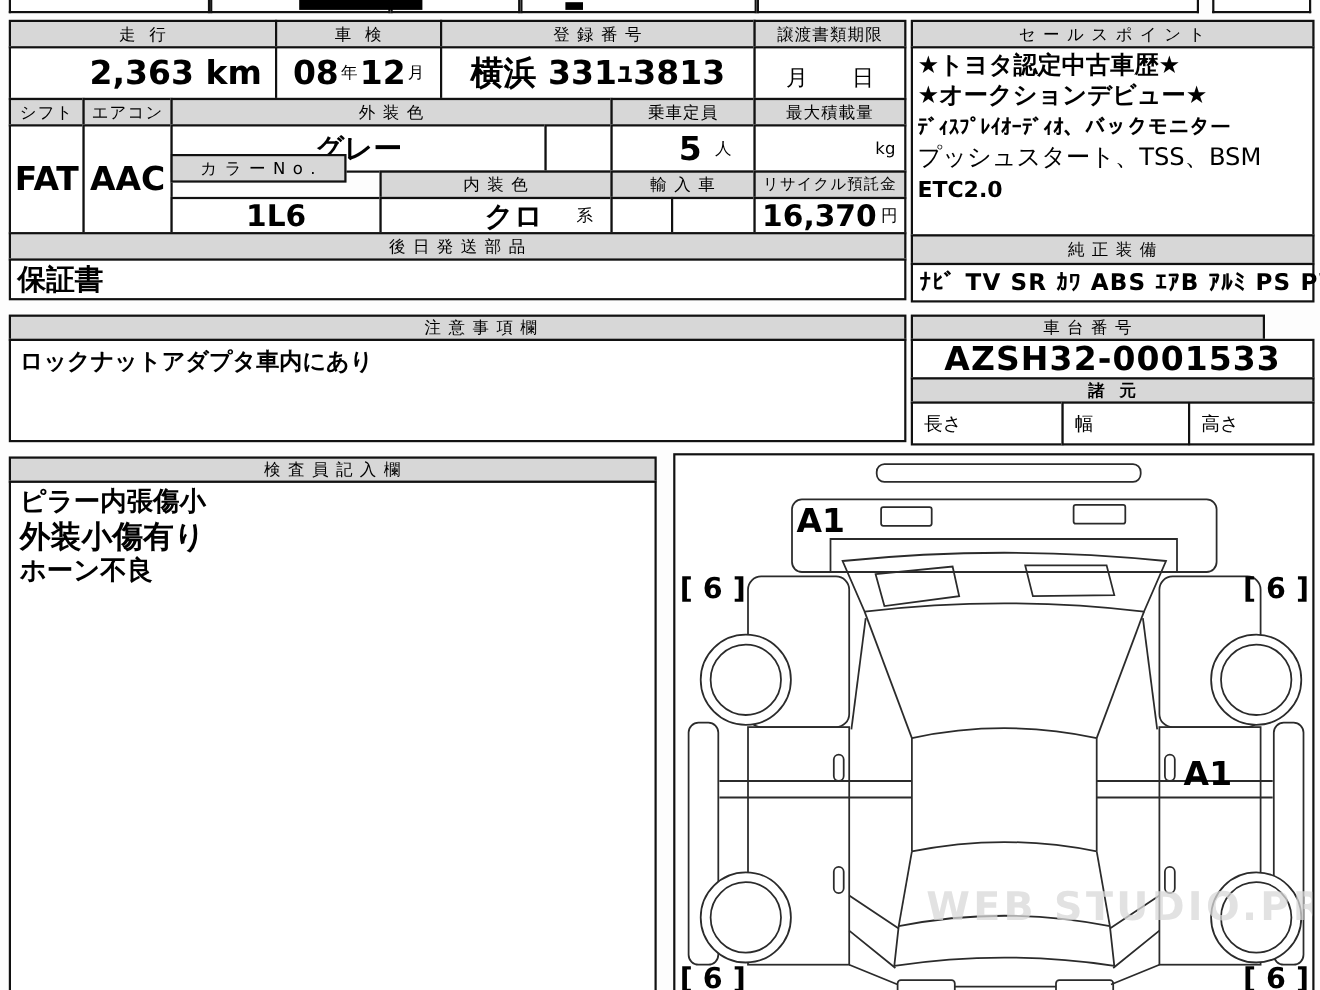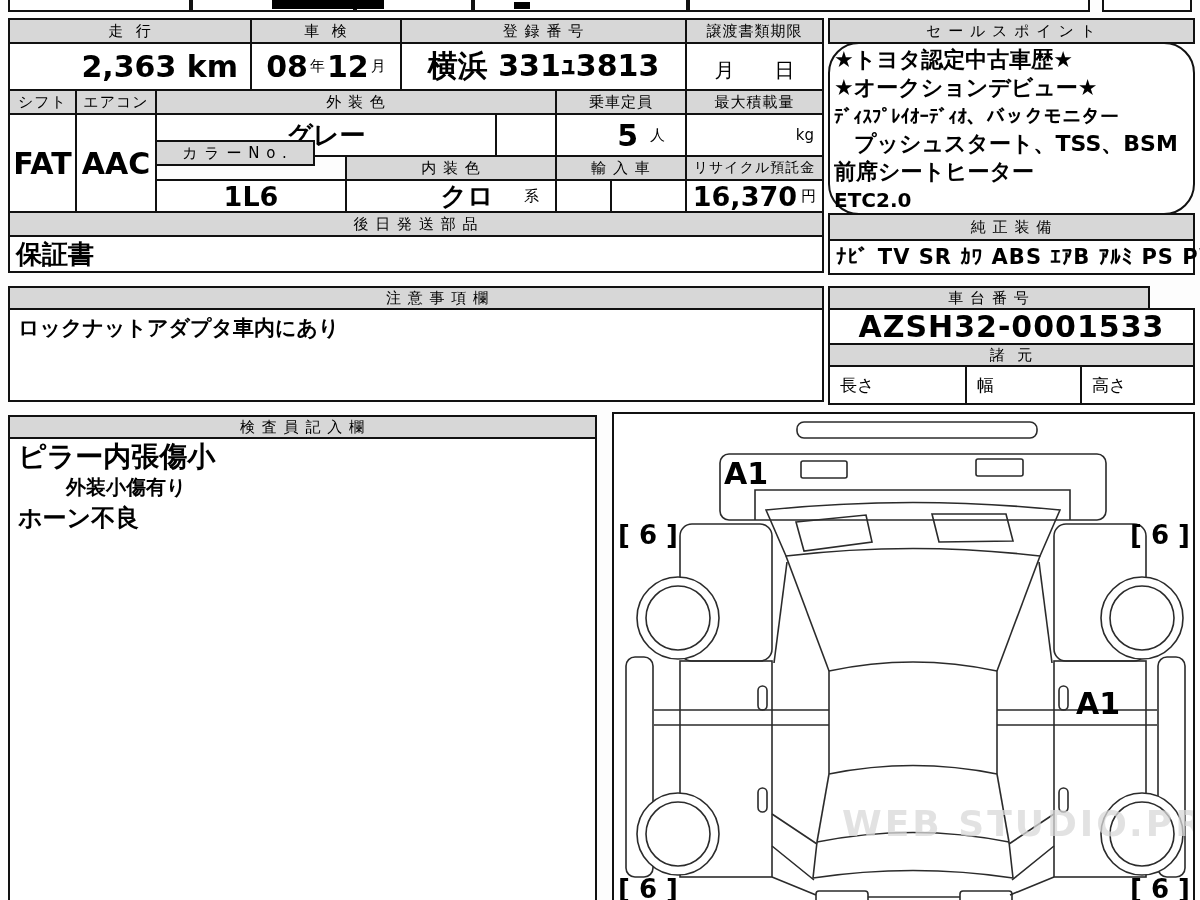--- a/index.html
+++ b/index.html
@@ -90,43 +90,42 @@
   <span class="unit">円</span>
 </div>
 
 <div class="cell hdr" style="left:8px;top:211px;width:816px;height:26px;">後 日 発 送 部 品</div>
 <div class="cell val med" style="left:8px;top:235px;width:816px;height:38px;padding-left:6px;">保証書</div>
 
 <div class="cell hdr" style="left:8px;top:286px;width:816px;height:24px;padding-left:43px;">注 意 事 項 欄</div>
 <div class="cell" style="left:8px;top:308px;width:816px;height:94px;font-weight:800;font-size:21px;padding:4px 8px;box-sizing:border-box;">ロックナットアダプタ車内にあり</div>
 
 <div class="cell hdr" style="left:828px;top:18px;width:367px;height:26px;">セ ー ル ス ポ イ ン ト</div>
-<div class="cell boxcontent" style="left:828px;top:42px;width:367px;height:173px;padding:2px 4px;border-radius:31px;">
+<div class="cell boxcontent" style="left:828px;top:42px;width:367px;height:173px;padding:2px 4px;">
   <div class="salesline" style="font-weight:800;">★トヨタ認定中古車歴★</div>
   <div class="salesline" style="font-weight:800;">★オークションデビュー★</div>
   <div class="salesline small" style="font-weight:800;">ﾃﾞｨｽﾌﾟﾚｲｵｰﾃﾞｨｵ、バックモニター</div>
-  <div class="salesline" style="font-weight:700;margin-left:20px;">プッシュスタート、TSS、BSM</div>
-  <div class="salesline" style="font-weight:800;">前席シートヒーター</div>
+  <div class="salesline" style="font-weight:400;">プッシュスタート、TSS、BSM</div>
   <div class="salesline latin" style="font-weight:800;">ETC2.0</div>
 </div>
 
 <div class="cell hdr" style="left:828px;top:213px;width:367px;height:28px;">純 正 装 備</div>
 <div class="cell val" style="left:828px;top:239px;width:367px;height:36px;font-weight:800;font-size:21px;padding-left:6px;letter-spacing:1px;white-space:nowrap;">ﾅﾋﾞ TV SR ｶﾜ ABS ｴｱB ｱﾙﾐ PS PW</div>
 
 <div class="cell hdr" style="left:828px;top:286px;width:322px;height:24px;">車 台 番 号</div>
 <div class="cell val center big" style="left:828px;top:308px;width:367px;height:37px;letter-spacing:1px;">AZSH32-0001533</div>
-<div class="cell hdr" style="left:828px;top:343px;width:367px;height:24px;">諸  元</div>
+<div class="cell hdr" style="left:828px;top:343px;width:367px;height:24px;font-weight:bold;">諸  元</div>
 <div class="cell val" style="left:828px;top:365px;width:139px;height:40px;font-size:17px;padding-left:10px;">長さ</div>
 <div class="cell val" style="left:965px;top:365px;width:117px;height:40px;font-size:17px;padding-left:10px;">幅</div>
 <div class="cell val" style="left:1080px;top:365px;width:115px;height:40px;font-size:17px;padding-left:10px;">高さ</div>
 
 <div class="cell hdr" style="left:8px;top:415px;width:589px;height:24px;">検 査 員 記 入 欄</div>
 <div class="cell boxcontent" style="left:8px;top:437px;width:589px;height:478px;padding:2px 8px;">
-  <div style="font-weight:800;font-size:28px;line-height:31px;">ピラー内張傷小</div>
-  <div style="font-weight:800;font-size:20px;line-height:31px;margin-left:48px;">外装小傷有り</div>
+  <div style="font-weight:800;font-size:24px;line-height:31px;">ピラー内張傷小</div>
+  <div style="font-weight:800;font-size:28px;line-height:31px;">外装小傷有り</div>
   <div style="font-weight:800;font-size:24px;line-height:31px;">ホーン不良</div>
 </div>
 
 <div class="cell" style="left:612px;top:412px;width:583px;height:503px;">
   <svg width="100%" height="100%" viewBox="0 0 579 499" preserveAspectRatio="none">
     <g fill="none" stroke="#2b2b2b" stroke-width="1.6">
 
       <rect x="183" y="8" width="240" height="16" rx="7"></rect>
 
       <rect x="106" y="40" width="386" height="66" rx="9"></rect>

